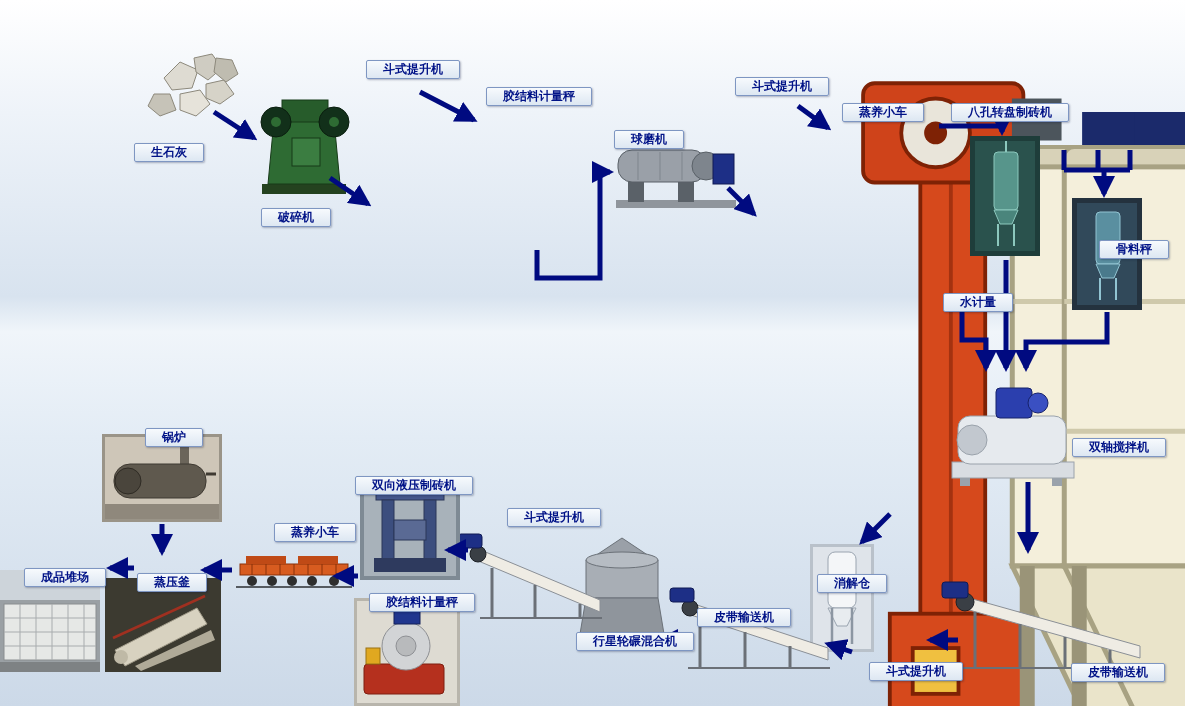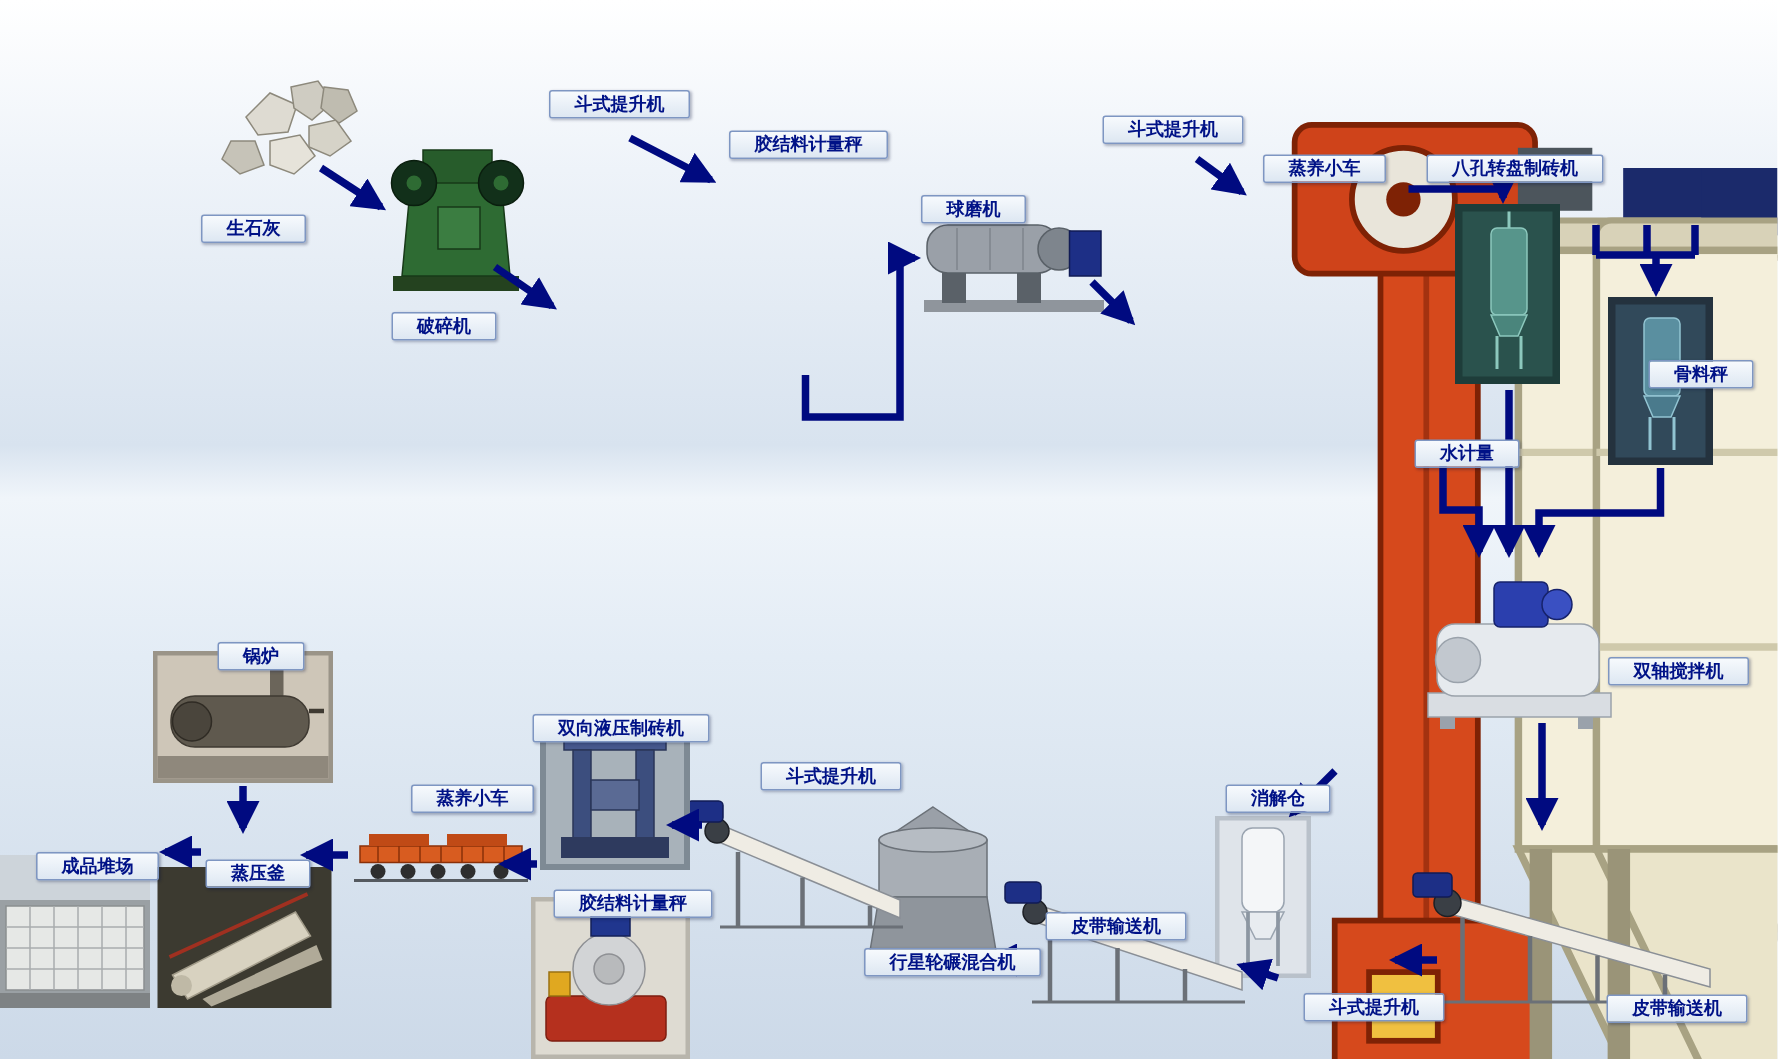--- a/index.html
+++ b/index.html
@@ -294,21 +294,21 @@
   <div class="lbl" style="left:366px;top:49px">斗式提升机</div>
   <div class="lbl" style="left:261px;top:197px">破碎机</div>
   <div class="lbl" style="left:486px;top:76px">胶结料计量秤</div>
   <div class="lbl" style="left:614px;top:119px">球磨机</div>
   <div class="lbl" style="left:735px;top:66px">斗式提升机</div>
   <div class="lbl" style="left:842px;top:92px">蒸养小车</div>
   <div class="lbl" style="left:951px;top:92px">八孔转盘制砖机</div>
   <div class="lbl" style="left:1099px;top:229px">骨料秤</div>
   <div class="lbl" style="left:943px;top:282px">水计量</div>
   <div class="lbl" style="left:1072px;top:427px">双轴搅拌机</div>
-  <div class="lbl" style="left:817px;top:512px">消解仓</div>
+  <div class="lbl" style="left:817px;top:563px">消解仓</div>
   <div class="lbl" style="left:869px;top:651px">斗式提升机</div>
   <div class="lbl" style="left:1071px;top:652px">皮带输送机</div>
   <div class="lbl" style="left:697px;top:597px">皮带输送机</div>
   <div class="lbl" style="left:507px;top:497px">斗式提升机</div>
   <div class="lbl" style="left:576px;top:621px">行星轮碾混合机</div>
   <div class="lbl" style="left:369px;top:582px">胶结料计量秤</div>
   <div class="lbl" style="left:355px;top:465px">双向液压制砖机</div>
   <div class="lbl" style="left:274px;top:512px">蒸养小车</div>
   <div class="lbl" style="left:137px;top:562px">蒸压釜</div>
   <div class="lbl" style="left:145px;top:417px">锅炉</div>

